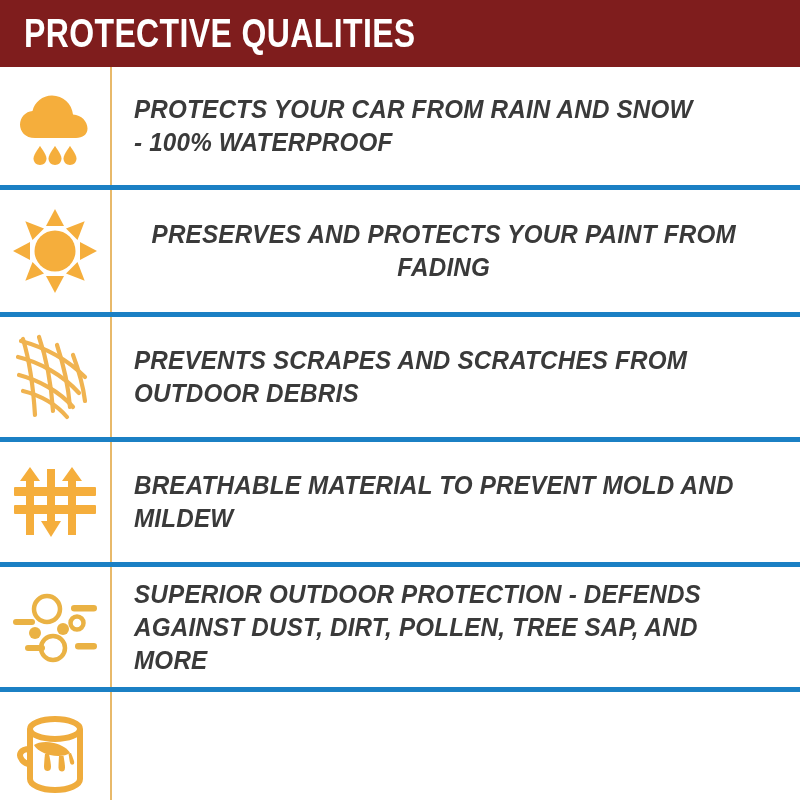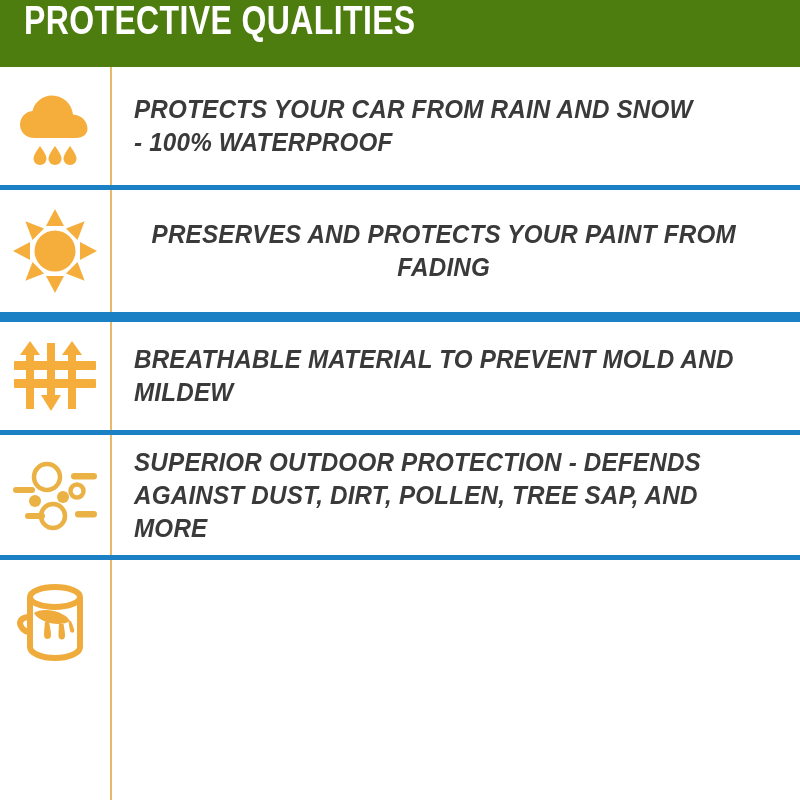--- a/index.html
+++ b/index.html
@@ -18,23 +18,23 @@
     width: 800px;
     height: 800px;
     background: #ffffff;
     box-sizing: border-box;
   }
 
   
   .header-banner {
     width: 800px;
     height: 67px;
-    background: #4d7c0f;
+    background: #7f1d1d;
     display: flex;
-    align-items: flex-start;
+    align-items: center;
     box-sizing: border-box;
     padding-left: 24px;
   }
   .header-title {
     color: #ffffff;
     font-family: "Liberation Sans", sans-serif;
     font-weight: bold;
     font-size: 41px;
     line-height: 41px;
     letter-spacing: 0.5px;
@@ -100,21 +100,21 @@
     line-height: 33px;
     letter-spacing: 0.2px;
     transform: scaleX(0.95);
     transform-origin: left center;
   }
 
   
   .row-h1 { height: 118px; }
   .row-h2 { height: 122px; text-align: center; }
   .row-h3 { height: 120px; }
-  .row-h4 { height: 108px; }
+  .row-h4 { height: 120px; }
   .row-h5 { height: 120px; }
   .row-h6 { height: 123px; }
 
   .icon-svg { display: block; }
 </style>
 </head>
 <body>
 
 <div class="infographic">
 
@@ -158,20 +158,40 @@
           </g>
         </svg>
       </div>
       <div class="text-cell">
         <div class="feature-text">PRESERVES AND PROTECTS YOUR PAINT FROM</div>
         <div class="feature-text">FADING</div>
       </div>
     </div>
     <div class="row-sep"></div>
 
+    <div class="feature-row row-h3">
+      <div class="icon-cell">
+        <svg class="icon-svg" width="84" height="92" viewBox="0 0 84 92">
+          <g stroke="#F0B350" stroke-width="4.2" fill="none" stroke-linecap="round">
+            <path d="M8 10 C30 16 54 28 72 46"></path>
+            <path d="M5 26 C26 31 50 44 66 62"></path>
+            <path d="M6 44 C25 49 46 60 60 76"></path>
+            <path d="M10 60 C26 64 42 72 54 86"></path>
+            <path d="M10 8 C16 28 20 52 22 84"></path>
+            <path d="M26 6 C33 26 38 50 40 80"></path>
+            <path d="M44 14 C50 32 55 52 57 76"></path>
+            <path d="M60 24 C66 40 70 54 72 70"></path>
+          </g>
+        </svg>
+      </div>
+      <div class="text-cell">
+        <div class="feature-text">PREVENTS SCRAPES AND SCRATCHES FROM</div>
+        <div class="feature-text">OUTDOOR DEBRIS</div>
+      </div>
+    </div>
     <div class="row-sep"></div>
 
     <div class="feature-row row-h4">
       <div class="icon-cell">
         <svg class="icon-svg" width="86" height="86" viewBox="0 0 86 86">
           <g fill="#F5AE3C">
 
             <path d="M18 8 L28 22 L22 22 L22 76 L14 76 L14 22 L8 22 Z"></path>
 
             <path d="M60 8 L70 22 L64 22 L64 76 L56 76 L56 22 L50 22 Z"></path>

